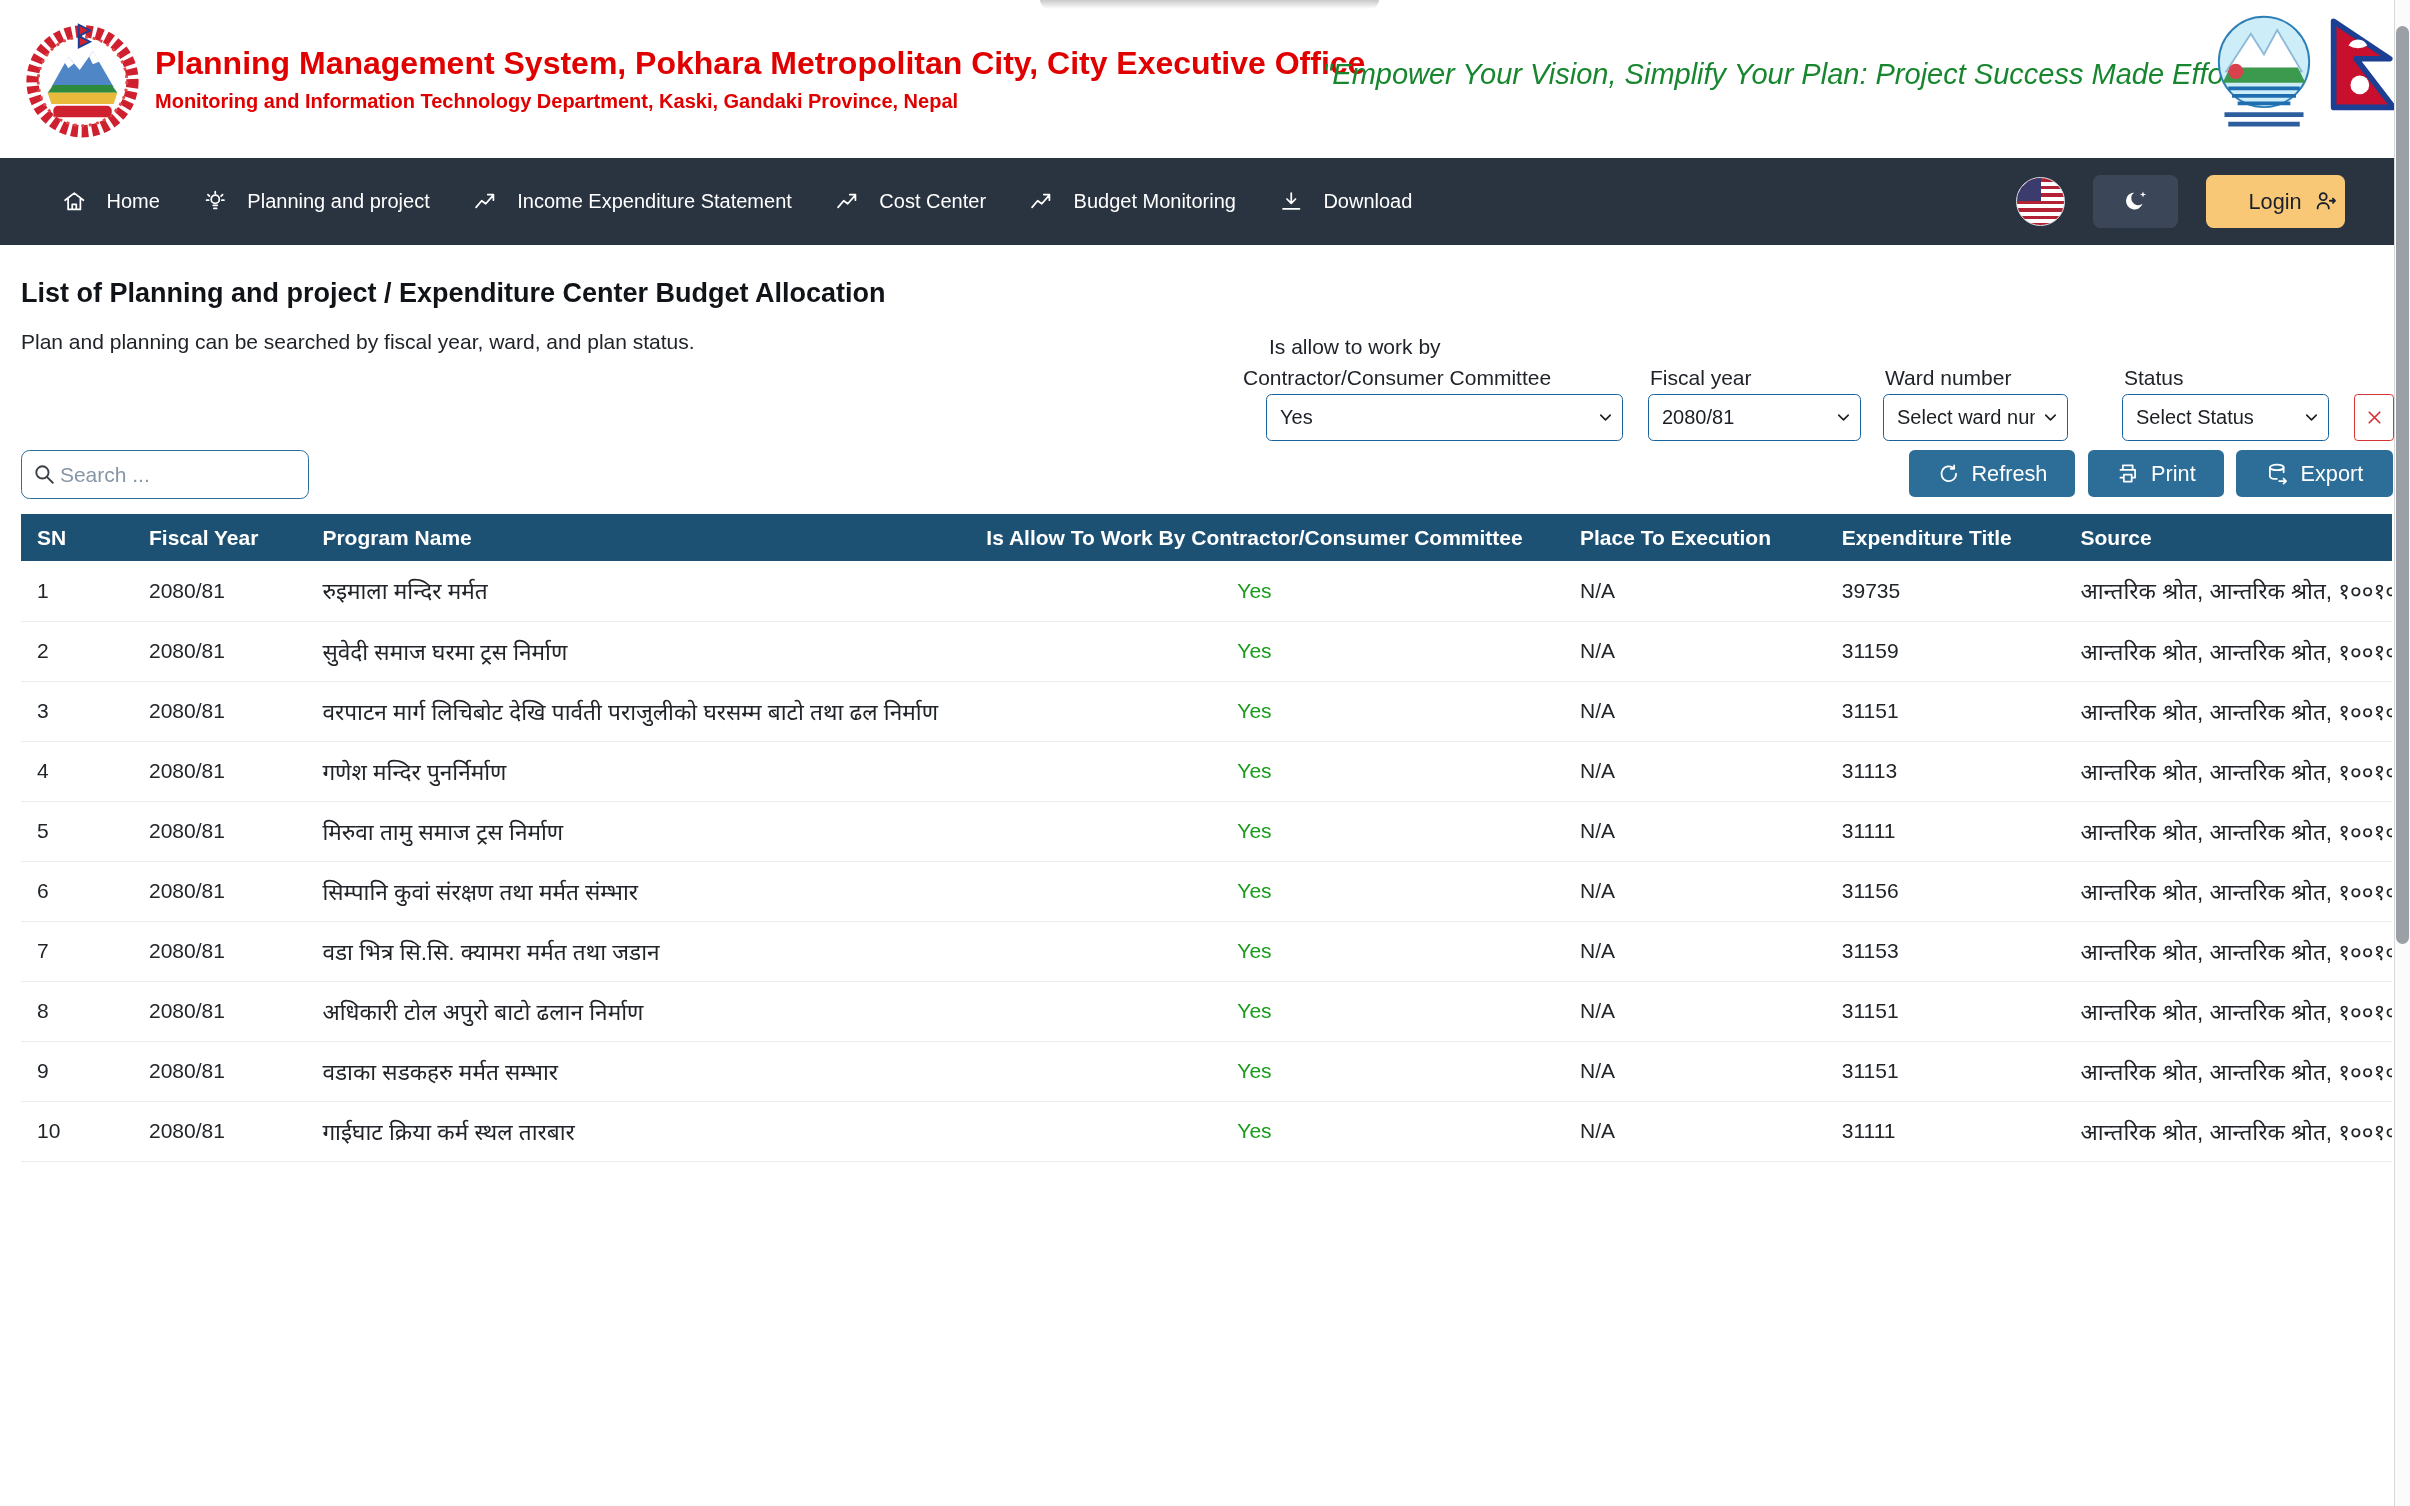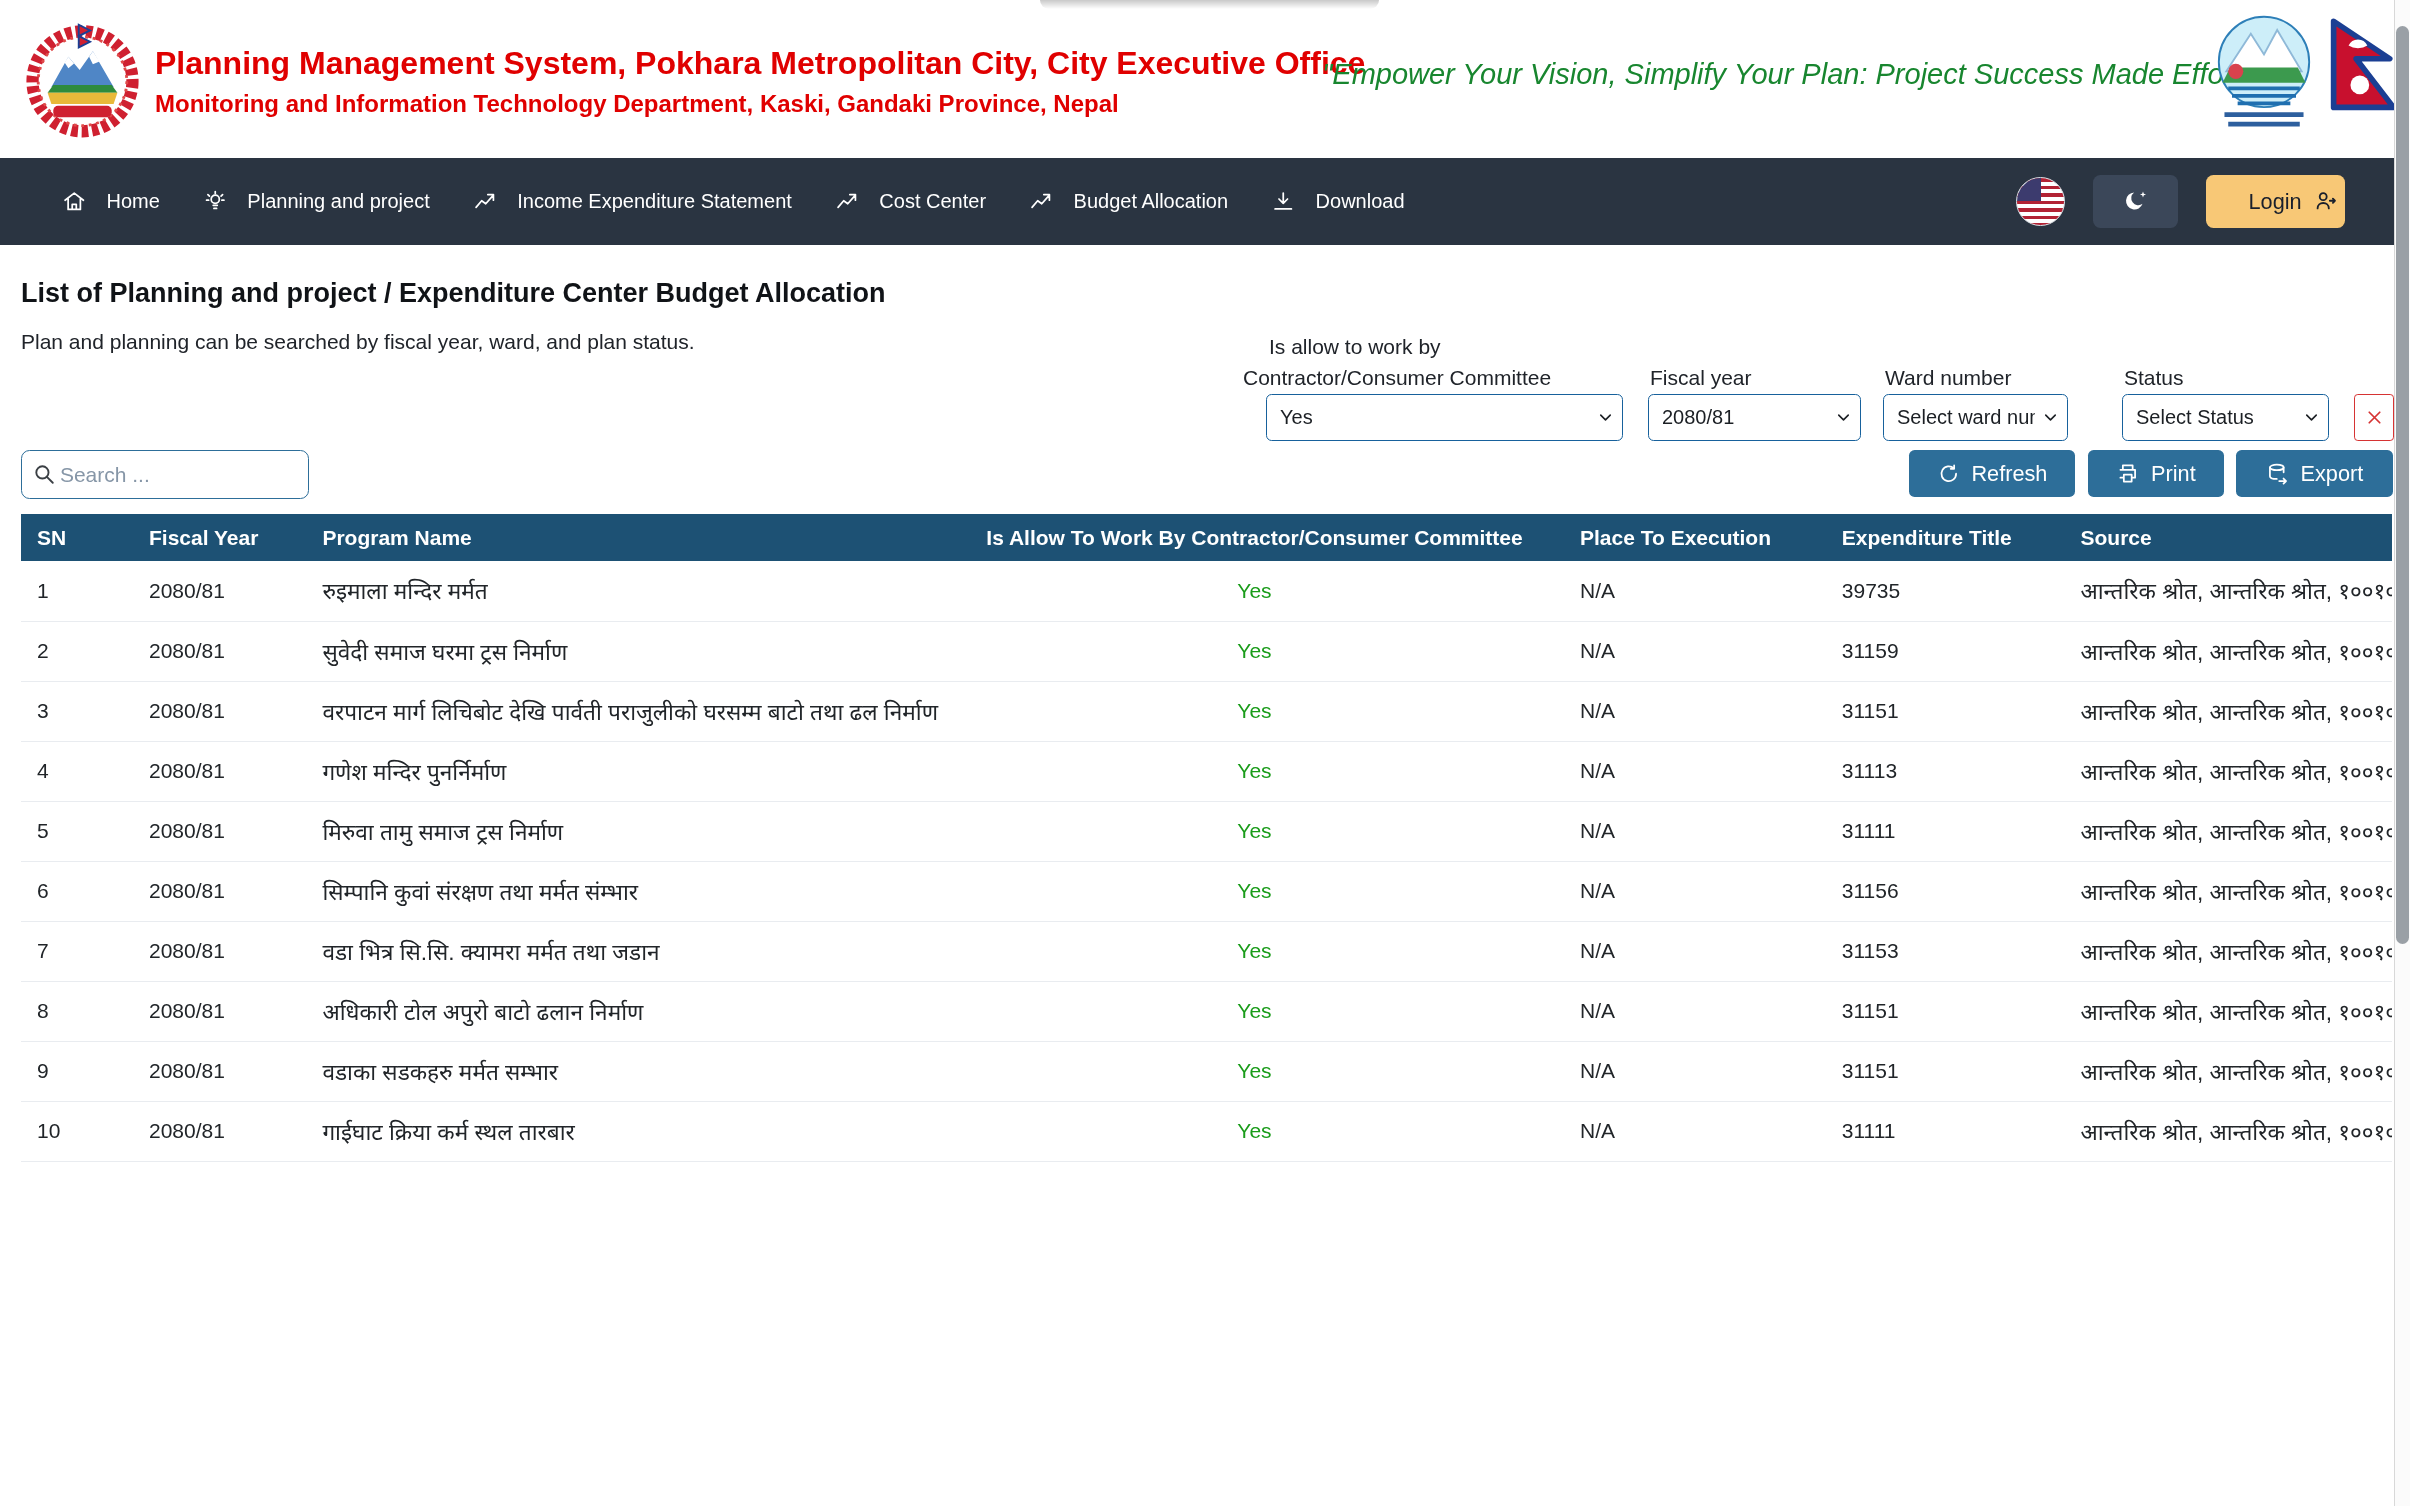--- a/index.html
+++ b/index.html
@@ -5,21 +5,21 @@
   html,body{margin:0;padding:0;background:#fff;}
   *{box-sizing:border-box;font-family:"Liberation Sans","DejaVu Sans",sans-serif;}
   .viewport{position:relative;width:2411px;height:1507px;background:#fff;overflow:hidden;}
 
   
   .site-header{position:absolute;left:0;top:0;width:2411px;height:186px;background:#fff;}
   .top-shadow{position:absolute;left:1040px;top:0;width:339px;height:9.4px;
     background:linear-gradient(#c9c9c9,rgba(255,255,255,0));border-radius:0 0 9.4px 9.4px;}
   .emblem{position:absolute;left:24.5px;top:19px;}
   .brand-title{position:absolute;left:155px;top:45px;font-size:32px;font-weight:700;color:#e00000;white-space:nowrap;}
-  .brand-dept{position:absolute;left:155px;top:90px;font-size:24px;font-weight:700;color:#e00000;white-space:nowrap;}
+  .brand-dept{position:absolute;left:155px;top:90px;font-size:20px;font-weight:700;color:#e00000;white-space:nowrap;}
   .slogan{position:absolute;left:1322px;top:58px;width:876px;text-align:center;
     font-size:29px;font-style:italic;color:#18862f;white-space:nowrap;}
   .logo-pokhara{position:absolute;left:2215px;top:13px;}
   .logo-nepalflag{position:absolute;left:2328px;top:17px;}
 
   
   .navbar{position:absolute;left:0;top:158px;width:2411px;height:87px;background:#2a3441;
     display:flex;align-items:center;padding:0 66px 0 62px;column-gap:43px;}
   .nav-item{display:flex;align-items:center;gap:20px;color:#fff;font-size:20px;cursor:pointer;white-space:nowrap;}
   .nav-item svg{width:24.5px;height:24.5px;stroke:#fff;fill:none;stroke-width:1.7;stroke-linecap:round;stroke-linejoin:round;}
@@ -142,21 +142,21 @@
     <div class="nav-item">
       <svg viewBox="0 0 24 24">
           <path d="M3 18 L8.5 11.5 L12.5 14.5 L19.5 6.5 M14.5 5.5 H20 V11"></path>
         </svg>
       <span>Cost Center</span>
     </div>
     <div class="nav-item">
       <svg viewBox="0 0 24 24">
           <path d="M3 18 L8.5 11.5 L12.5 14.5 L19.5 6.5 M14.5 5.5 H20 V11"></path>
         </svg>
-      <span>Budget Allocation</span>
+      <span>Budget Monitoring</span>
     </div>
     <div class="nav-item">
       <svg viewBox="0 0 24 24">
           <path d="M12 4 v10 M12 14 l-4.2 -4.2 M12 14 l4.2 -4.2 M4 19.5 h16"></path>
         </svg>
       <span>Download</span>
     </div>
 
     <div class="nav-right">
       <div class="flag-us"></div>

